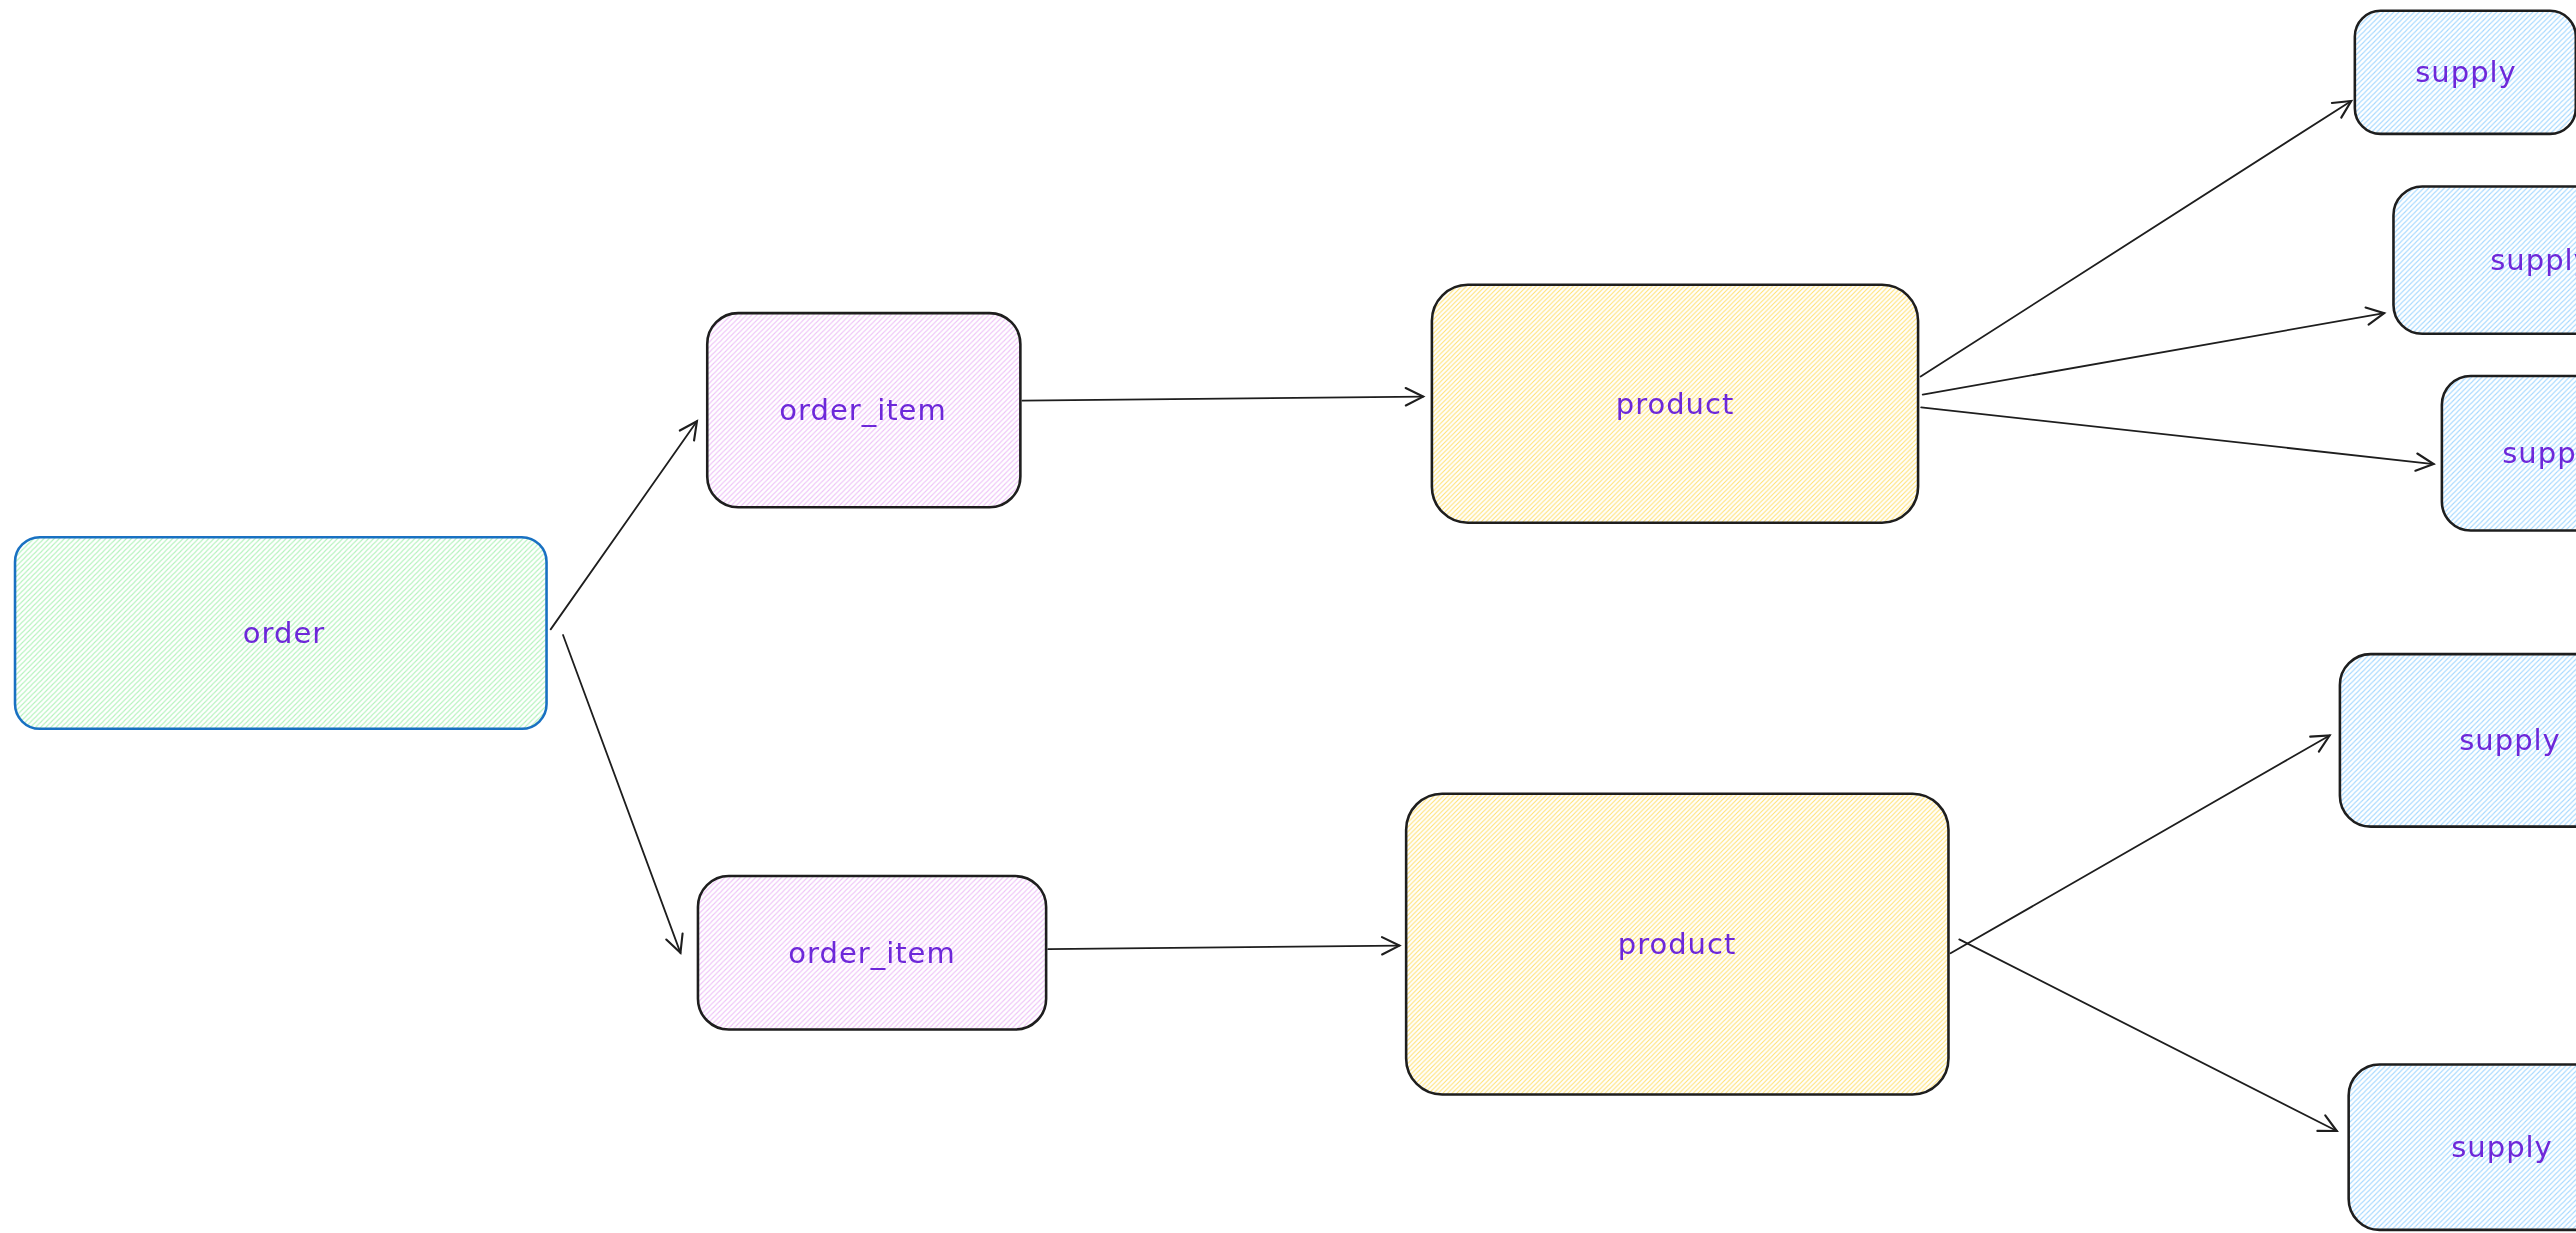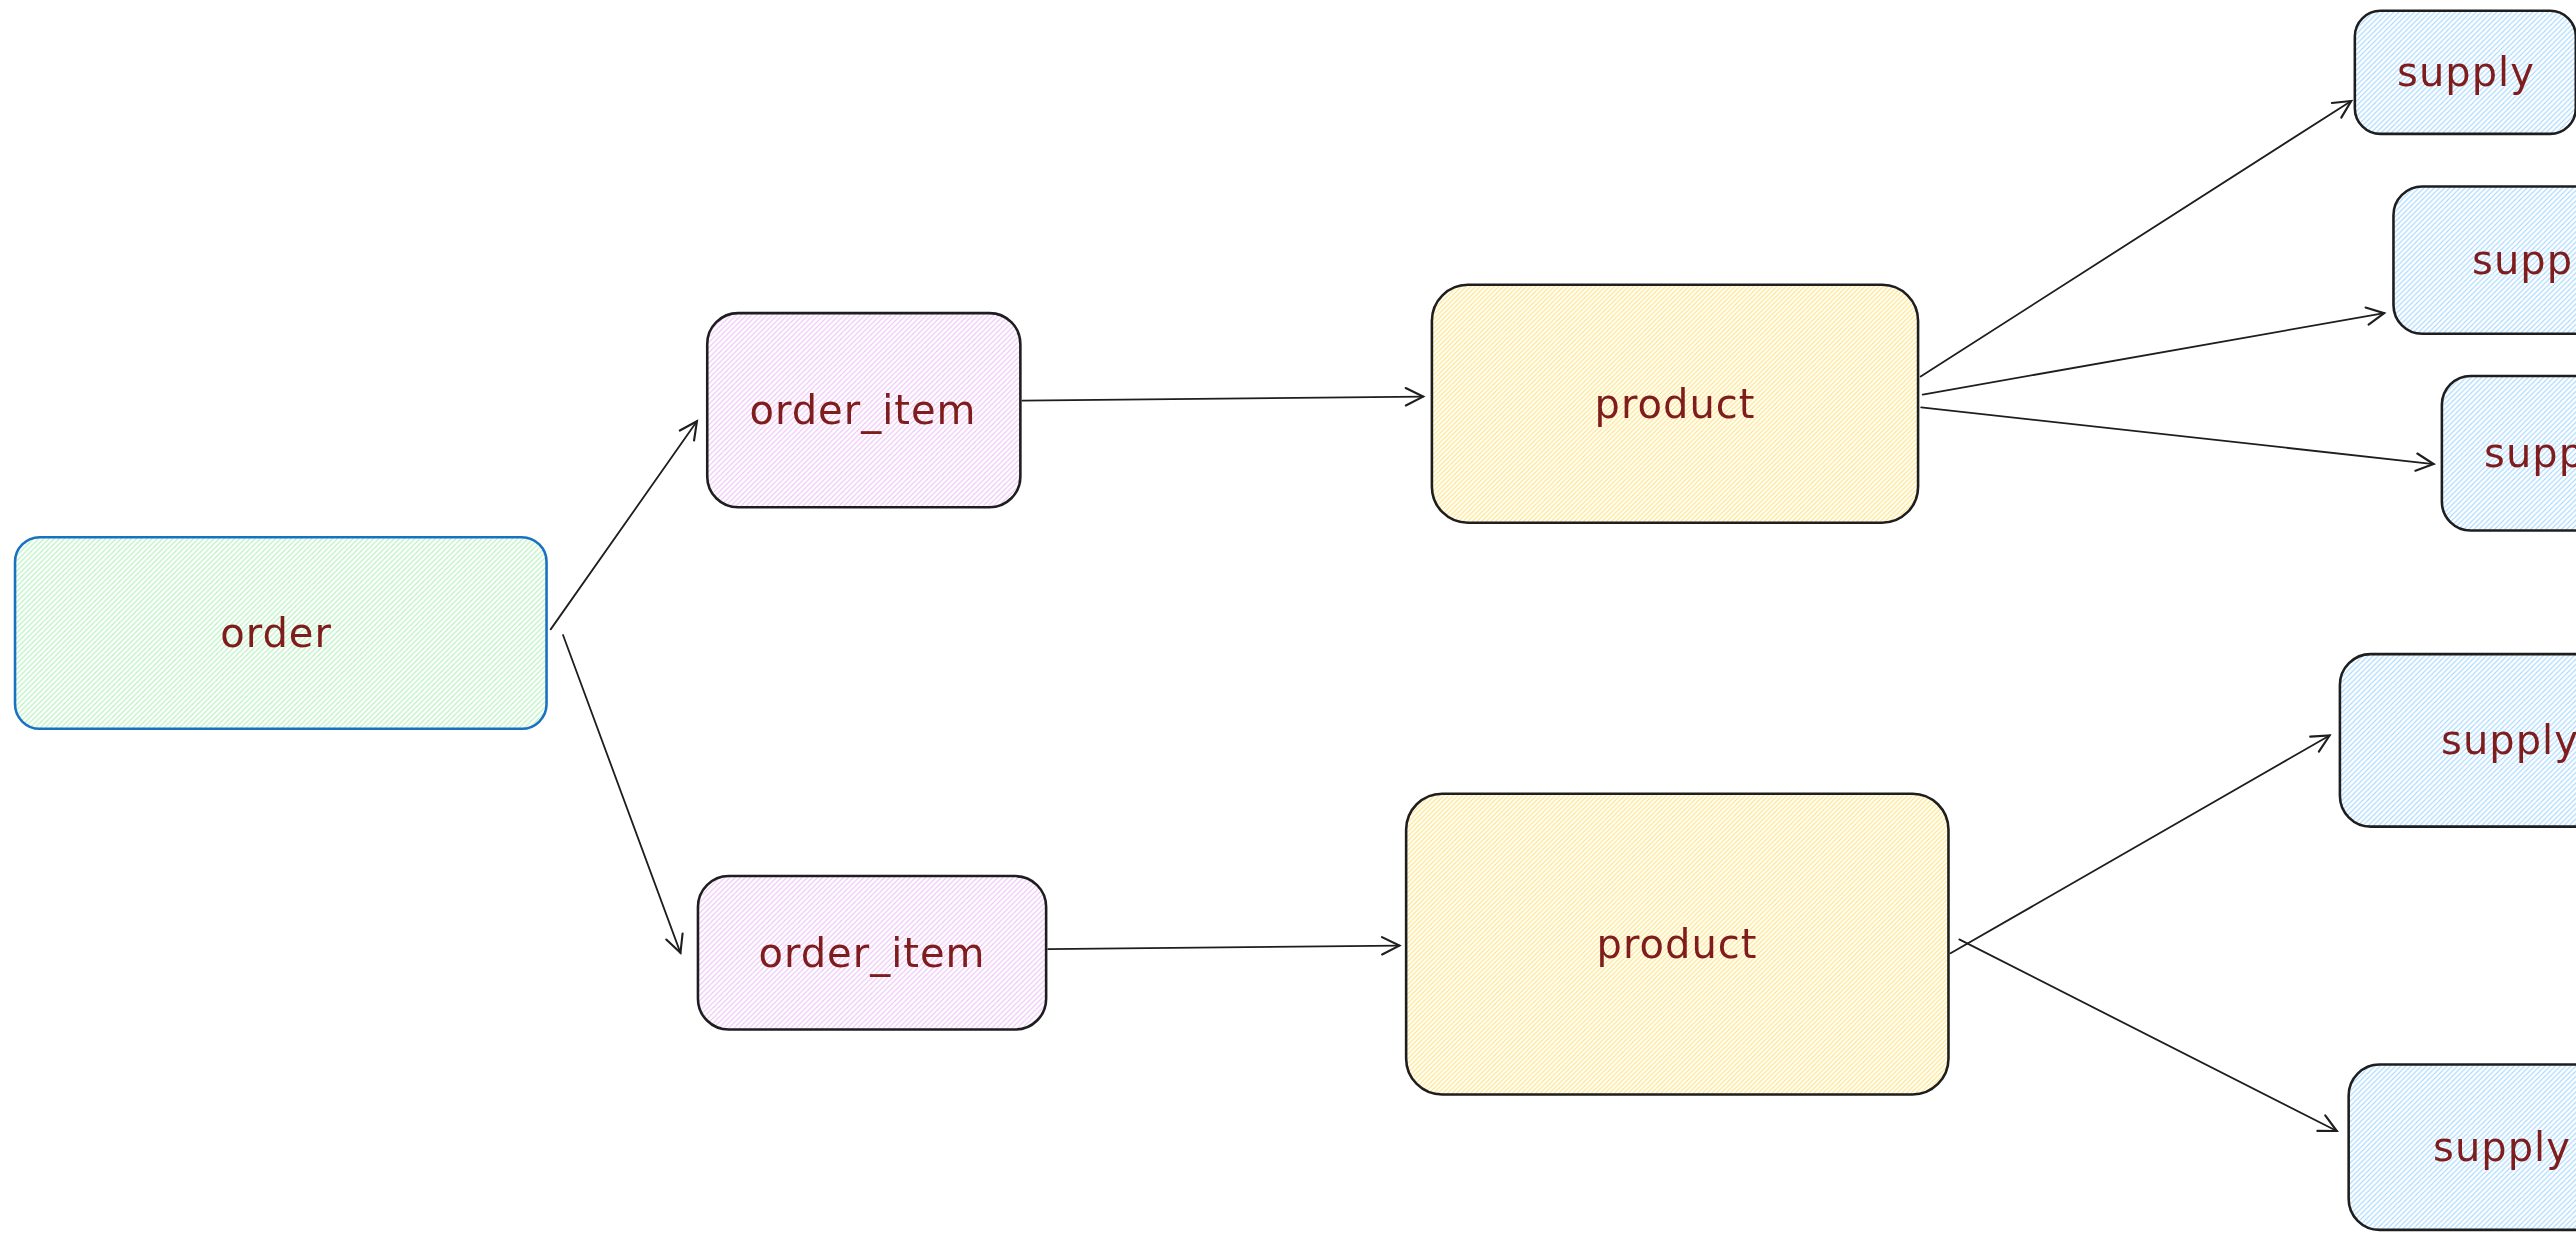--- a/index.html
+++ b/index.html
@@ -16,23 +16,23 @@
     font-family: "DejaVu Sans", "Liberation Sans", sans-serif;
   }
   .canvas svg {
     position: absolute;
     left: 0;
     top: 0;
   }
   .lbl {
     position: absolute;
     transform: translate(-50%, -50%);
-    font-size: 40px;
+    font-size: 29px;
     letter-spacing: 1px;
-    color: #7f1d1d;
+    color: #6d28d9;
     white-space: nowrap;
     user-select: none;
   }
   .edge {
     stroke: #1e1e1e;
     stroke-width: 3.5;
     fill: none;
     stroke-linecap: round;
   }
   .node-shape {
@@ -82,21 +82,21 @@
       <rect class="node-shape" x="2779" y="553" width="944" height="462" rx="70" fill="url(#hatchYellow)" stroke="#1e1e1e"></rect>
       <rect class="node-shape" x="2729" y="1541" width="1053" height="584" rx="70" fill="url(#hatchYellow)" stroke="#1e1e1e"></rect>
       <rect class="node-shape" x="4571" y="21" width="429" height="239" rx="50" fill="url(#hatchBlue)" stroke="#1e1e1e"></rect>
       <rect class="node-shape" x="4646" y="362" width="572" height="286" rx="56" fill="url(#hatchBlue)" stroke="#1e1e1e"></rect>
       <rect class="node-shape" x="4740" y="730" width="430" height="300" rx="56" fill="url(#hatchBlue)" stroke="#1e1e1e"></rect>
       <rect class="node-shape" x="4542" y="1270" width="660" height="335" rx="60" fill="url(#hatchBlue)" stroke="#1e1e1e"></rect>
       <rect class="node-shape" x="4559" y="2067" width="593" height="321" rx="60" fill="url(#hatchBlue)" stroke="#1e1e1e"></rect>
     </g>
   </svg>
 
-  <div class="lbl" style="left:276px;  top:633px">order</div>
+  <div class="lbl" style="left:284px;  top:633px">order</div>
   <div class="lbl" style="left:863px; top:410px">order_item</div>
   <div class="lbl" style="left:872px; top:953px">order_item</div>
   <div class="lbl" style="left:1675px; top:404px">product</div>
   <div class="lbl" style="left:1677px; top:944px">product</div>
   <div class="lbl" style="left:2466px; top:72px">supply</div>
   <div class="lbl" style="left:2541px; top:260px">supply</div>
   <div class="lbl" style="left:2553px; top:453px">supply</div>
   <div class="lbl" style="left:2510px; top:740px">supply</div>
   <div class="lbl" style="left:2502px; top:1147px">supply</div>
 

